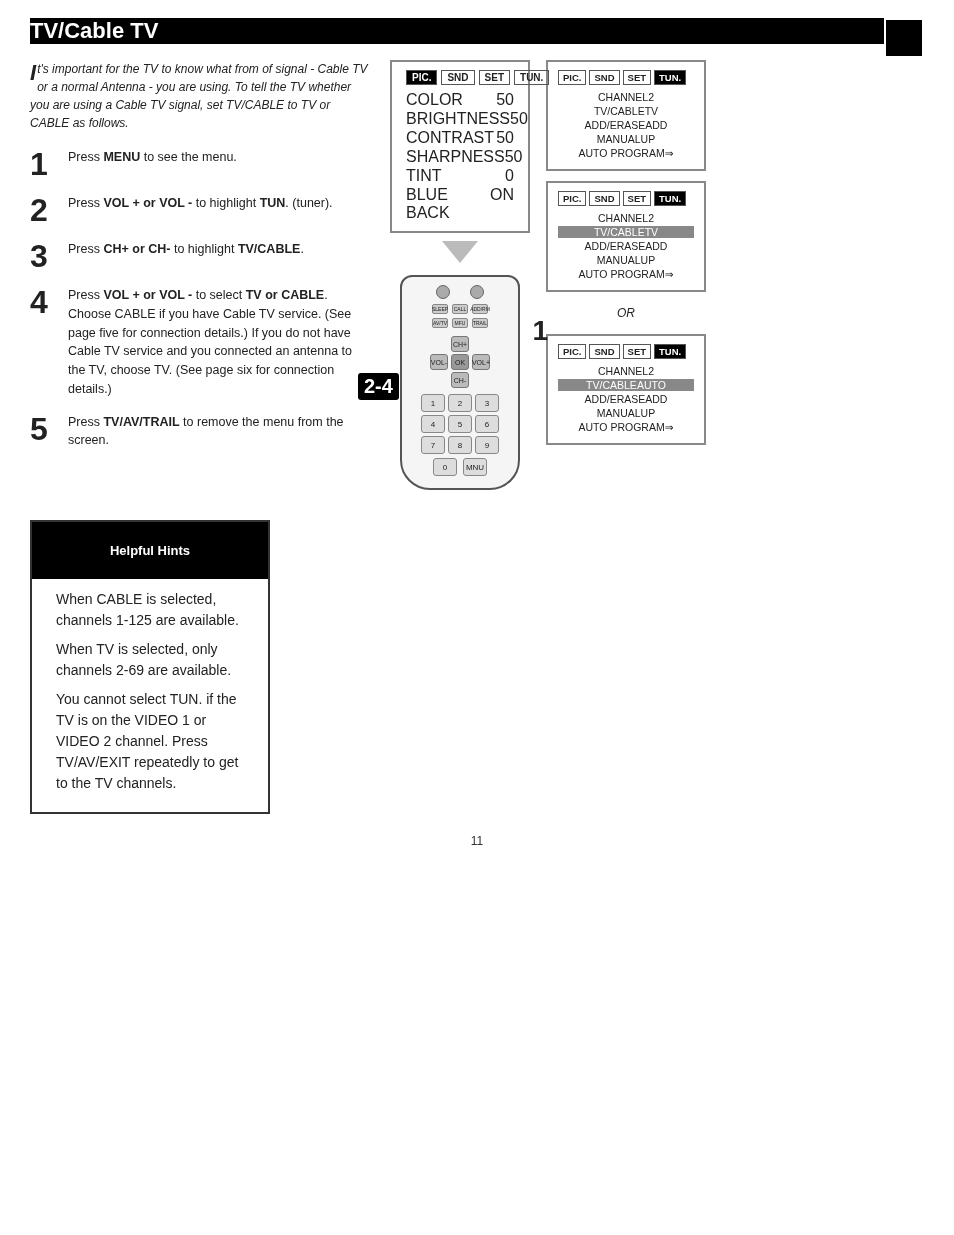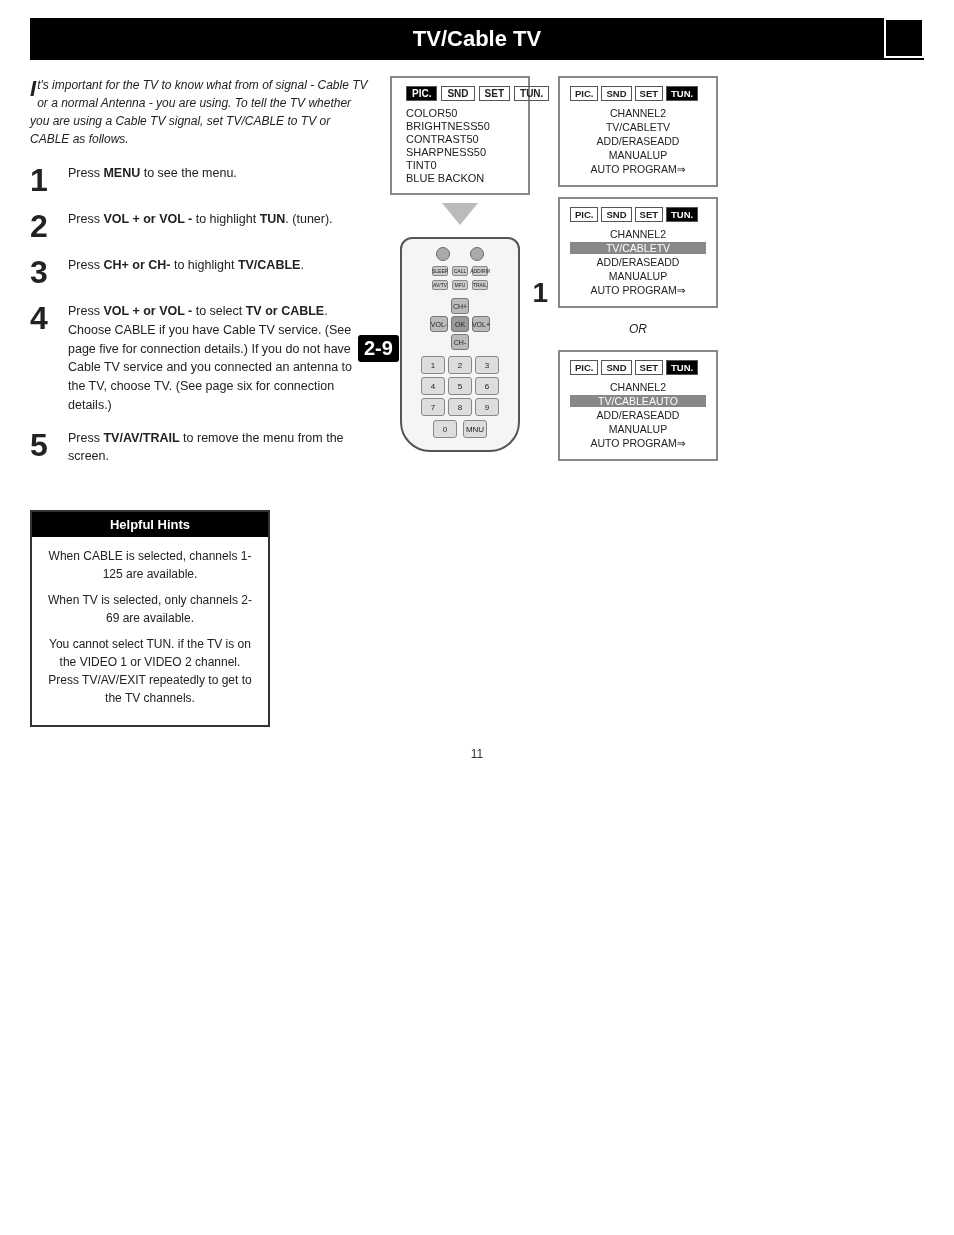--- a/index.html
+++ b/index.html
@@ -10,24 +10,23 @@
       font-family: Arial, Helvetica, sans-serif;
       font-size: 13px;
       color: #222;
       position: relative;
     }
 
     
     .page-header {
       background: #000;
       color: #fff;
-      text-align: center;
       font-size: 22px;
       font-weight: bold;
-      padding: 8px 0;
+      padding: 0 0;
       margin: 18px 30px 0 30px;
       position: relative;
     }
     .header-box {
       position: absolute;
       right: 0;
       top: 0;
       width: 40px;
       height: 40px;
       border: 2px solid #fff;
@@ -84,21 +83,21 @@
       line-height: 1.5;
     }
     .step-content b {
       font-weight: bold;
     }
 
     
     .right-col {
       flex: 1;
       display: flex;
-      gap: 28px;
+      gap: 16px;
     }
 
     
     .center-area {
       display: flex;
       flex-direction: column;
       align-items: center;
       position: relative;
     }
 
@@ -121,23 +120,23 @@
       padding: 1px 5px;
       font-size: 10px;
       font-weight: bold;
     }
     .menu-tab.active {
       background: #000;
       color: #fff;
     }
     .menu-row {
       display: flex;
-      justify-content: flex-start;
+      justify-content: space-between;
       margin: 1px 0;
-      font-size: 11px;
+      font-size: 16px;
     }
 
     
     .arrow-down {
       width: 0;
       height: 0;
       border-left: 18px solid transparent;
       border-right: 18px solid transparent;
       border-top: 22px solid #bbb;
       margin: 4px auto;
@@ -289,28 +288,27 @@
       border: 2px solid #333;
       margin: 30px 30px 20px 30px;
       width: 240px;
       padding: 0;
     }
     .hints-title {
       background: #000;
       color: #fff;
       text-align: center;
       font-weight: bold;
-      padding: 5px;
+      padding: 21px;
       font-size: 13px;
     }
     .hints-content {
-      padding: 10px 16px;
-      font-size: 12px;
+      padding: 10px 24px;
+      font-size: 14px;
       line-height: 1.5;
-      text-align: center;
     }
     .hints-content p {
       margin-bottom: 8px;
     }
 
     
     .page-num {
       text-align: center;
       font-size: 12px;
       margin-top: 2px;
@@ -414,21 +412,21 @@
         <div class="menu-row">
           <span>BLUE BACK</span>
           <span>ON</span>
         </div>
       </div>
 
       <div class="arrow-down"></div>
 
       <div class="remote-wrapper">
         <span class="step-label-1">1</span>
-        <span class="step-label-24">2-9</span>
+        <span class="step-label-24">2-4</span>
 
         <div class="remote">
 
           <div class="remote-top-row">
             <div class="remote-standby"></div>
             <div style="width:8px;"></div>
             <div class="remote-mute"></div>
           </div>
 
           <div class="remote-mid-row">

